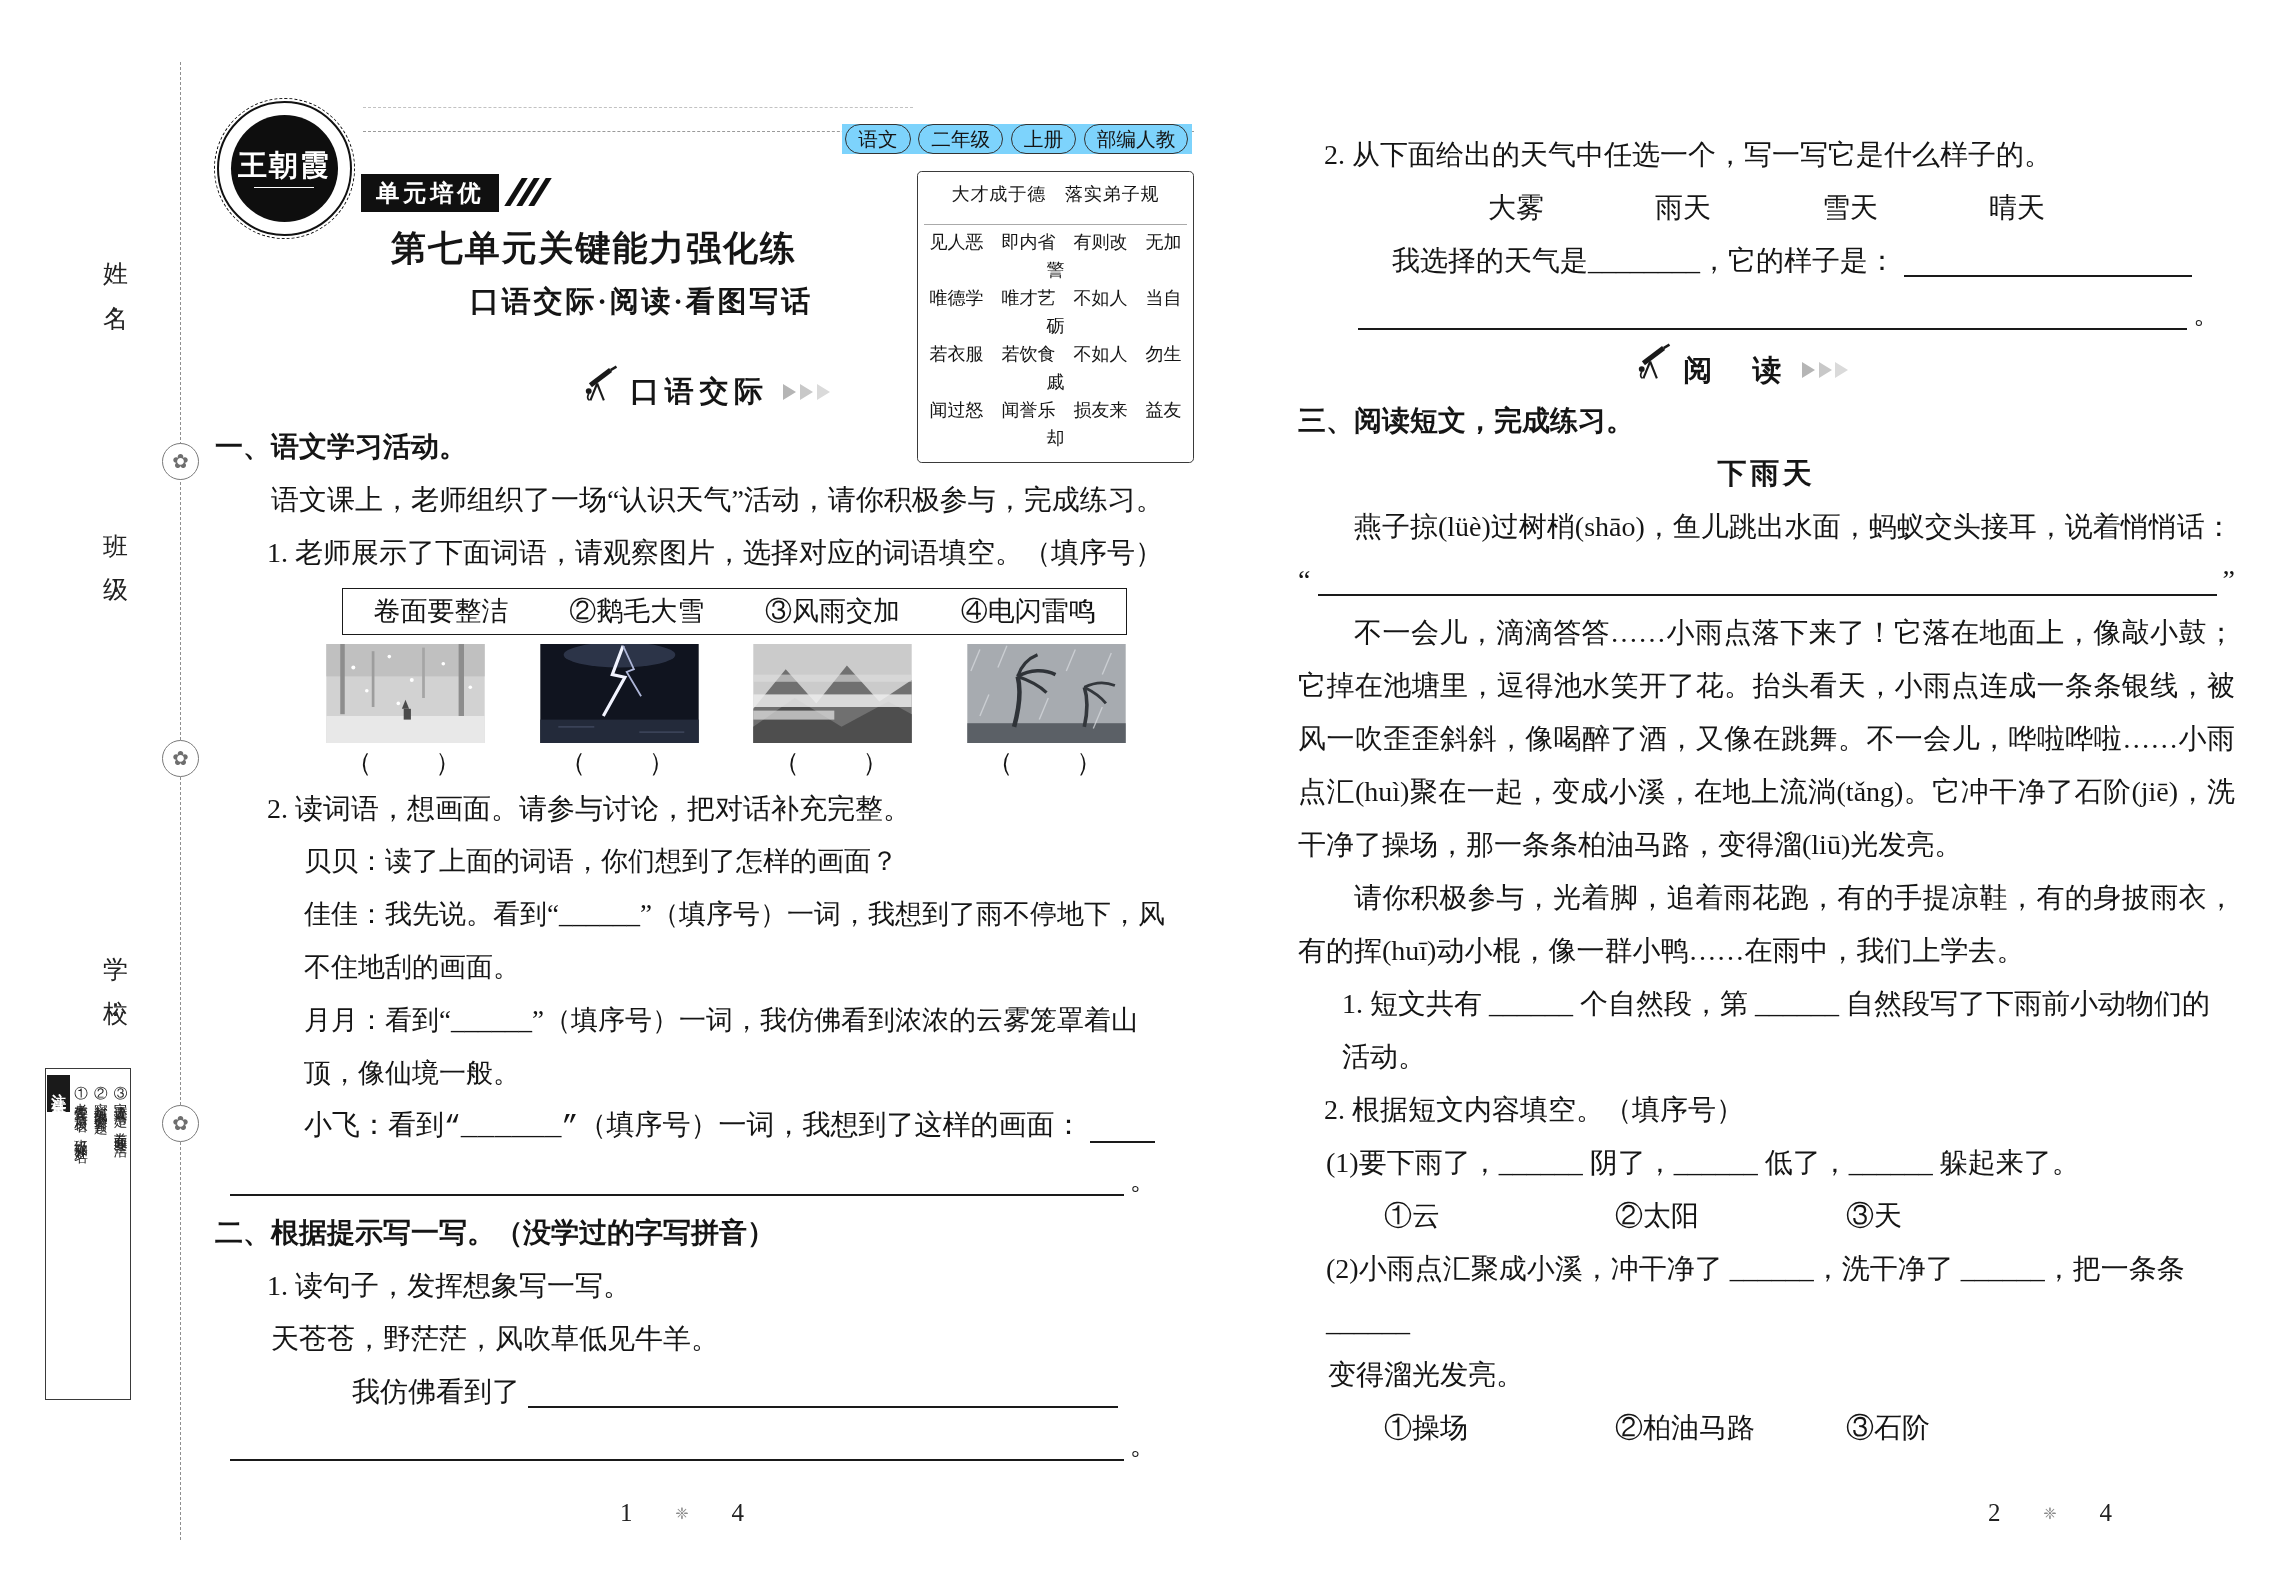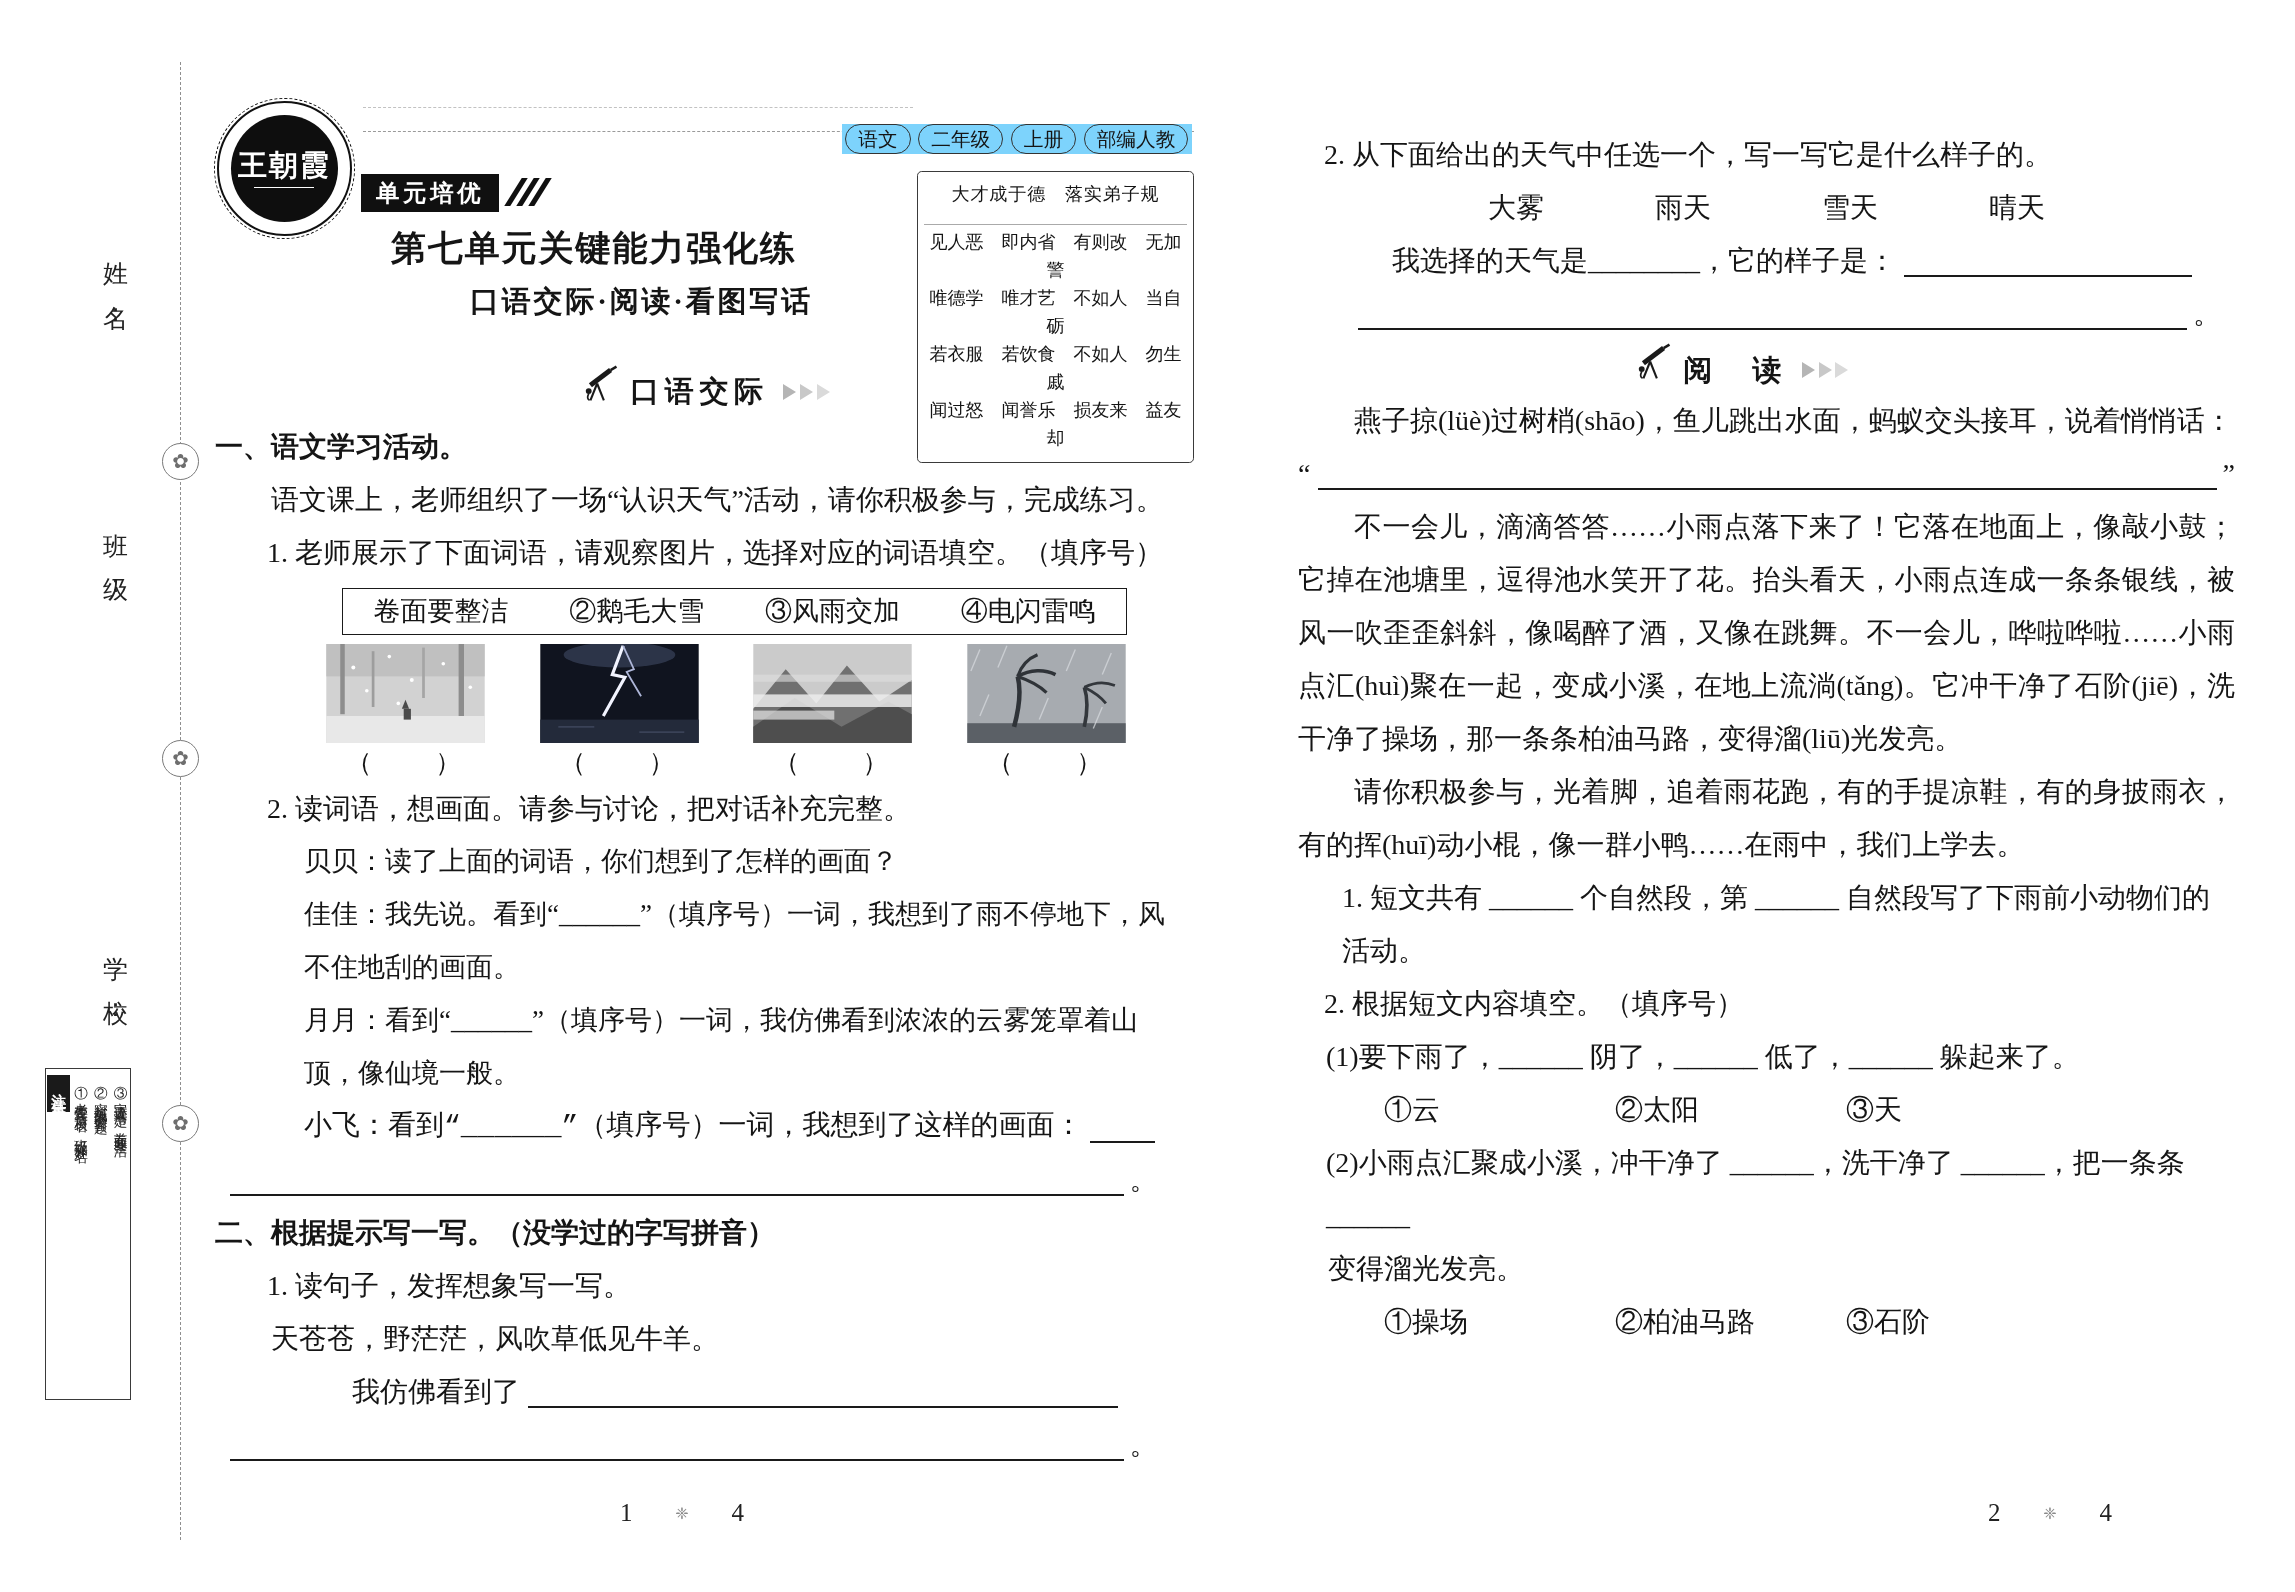--- a/index.html
+++ b/index.html
@@ -324,20 +324,22 @@
         </svg>
       </span>
       <span class="badge-label">阅　读</span>
       <span class="chevs">
           <span class="chev"></span>
           <span class="chev"></span>
           <span class="chev"></span>
         </span>
     </div>
 
+    <h3 class="qhead">三、阅读短文，完成练习。</h3>
+    <div class="passage-title">下雨天</div>
 
     <div class="passage">
       <p class="ind2">燕子掠(lüè)过树梢(shāo)，鱼儿跳出水面，蚂蚁交头接耳，说着悄悄话：</p>
       <div class="flex-line" style="width:937px">
         <span>“</span>
         <span class="rule"></span>
         <span>”</span>
       </div>
       <p class="ind2">不一会儿，滴滴答答……小雨点落下来了！它落在地面上，像敲小鼓；它掉在池塘里，逗得池水笑开了花。抬头看天，小雨点连成一条条银线，被风一吹歪歪斜斜，像喝醉了酒，又像在跳舞。不一会儿，哗啦哗啦……小雨点汇(huì)聚在一起，变成小溪，在地上流淌(tǎng)。它冲干净了石阶(jiē)，洗干净了操场，那一条条柏油马路，变得溜(liū)光发亮。</p>
       <p class="ind2">请你积极参与，光着脚，追着雨花跑，有的手提凉鞋，有的身披雨衣，有的挥(huī)动小棍，像一群小鸭……在雨中，我们上学去。</p>

